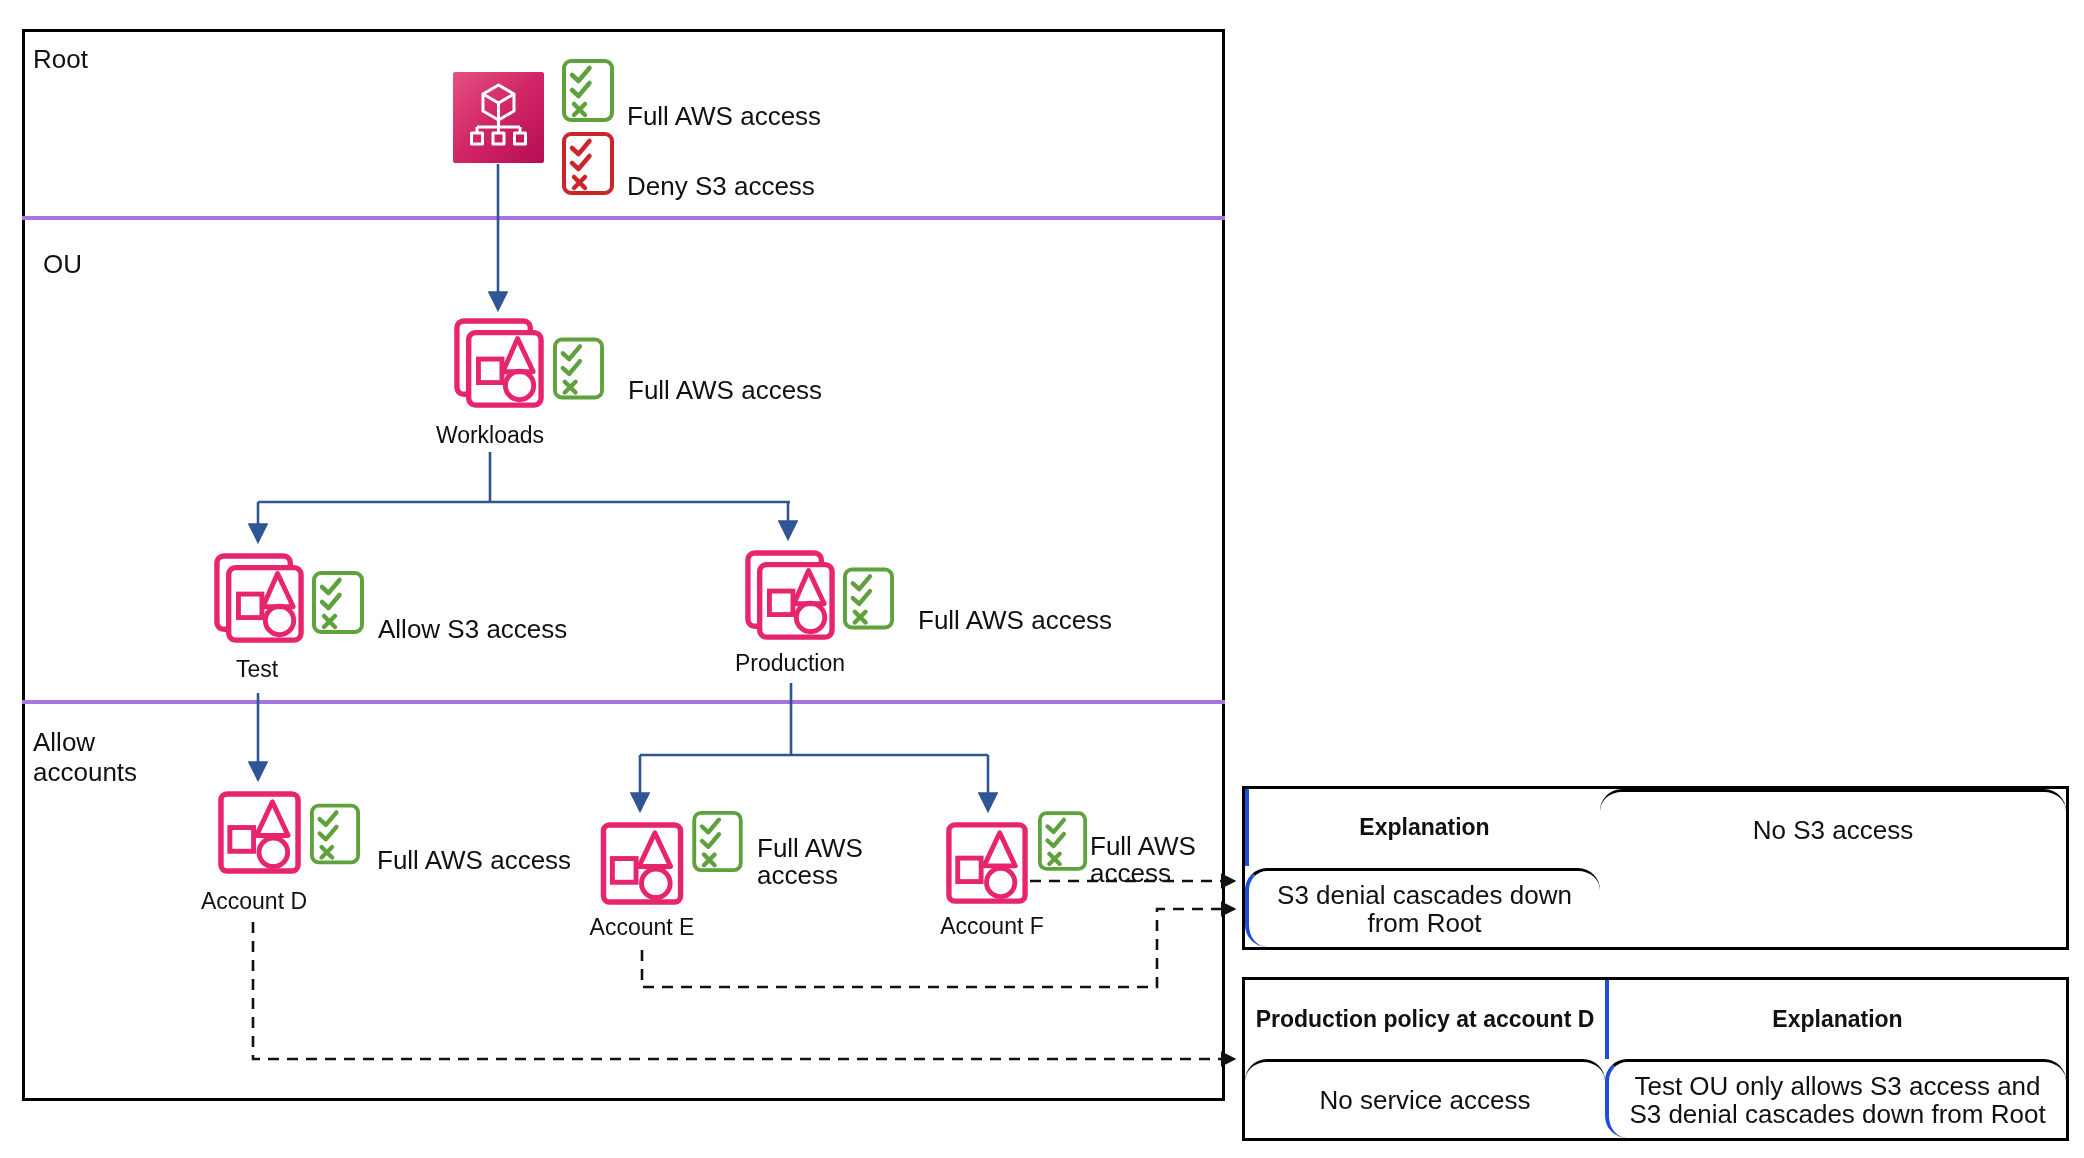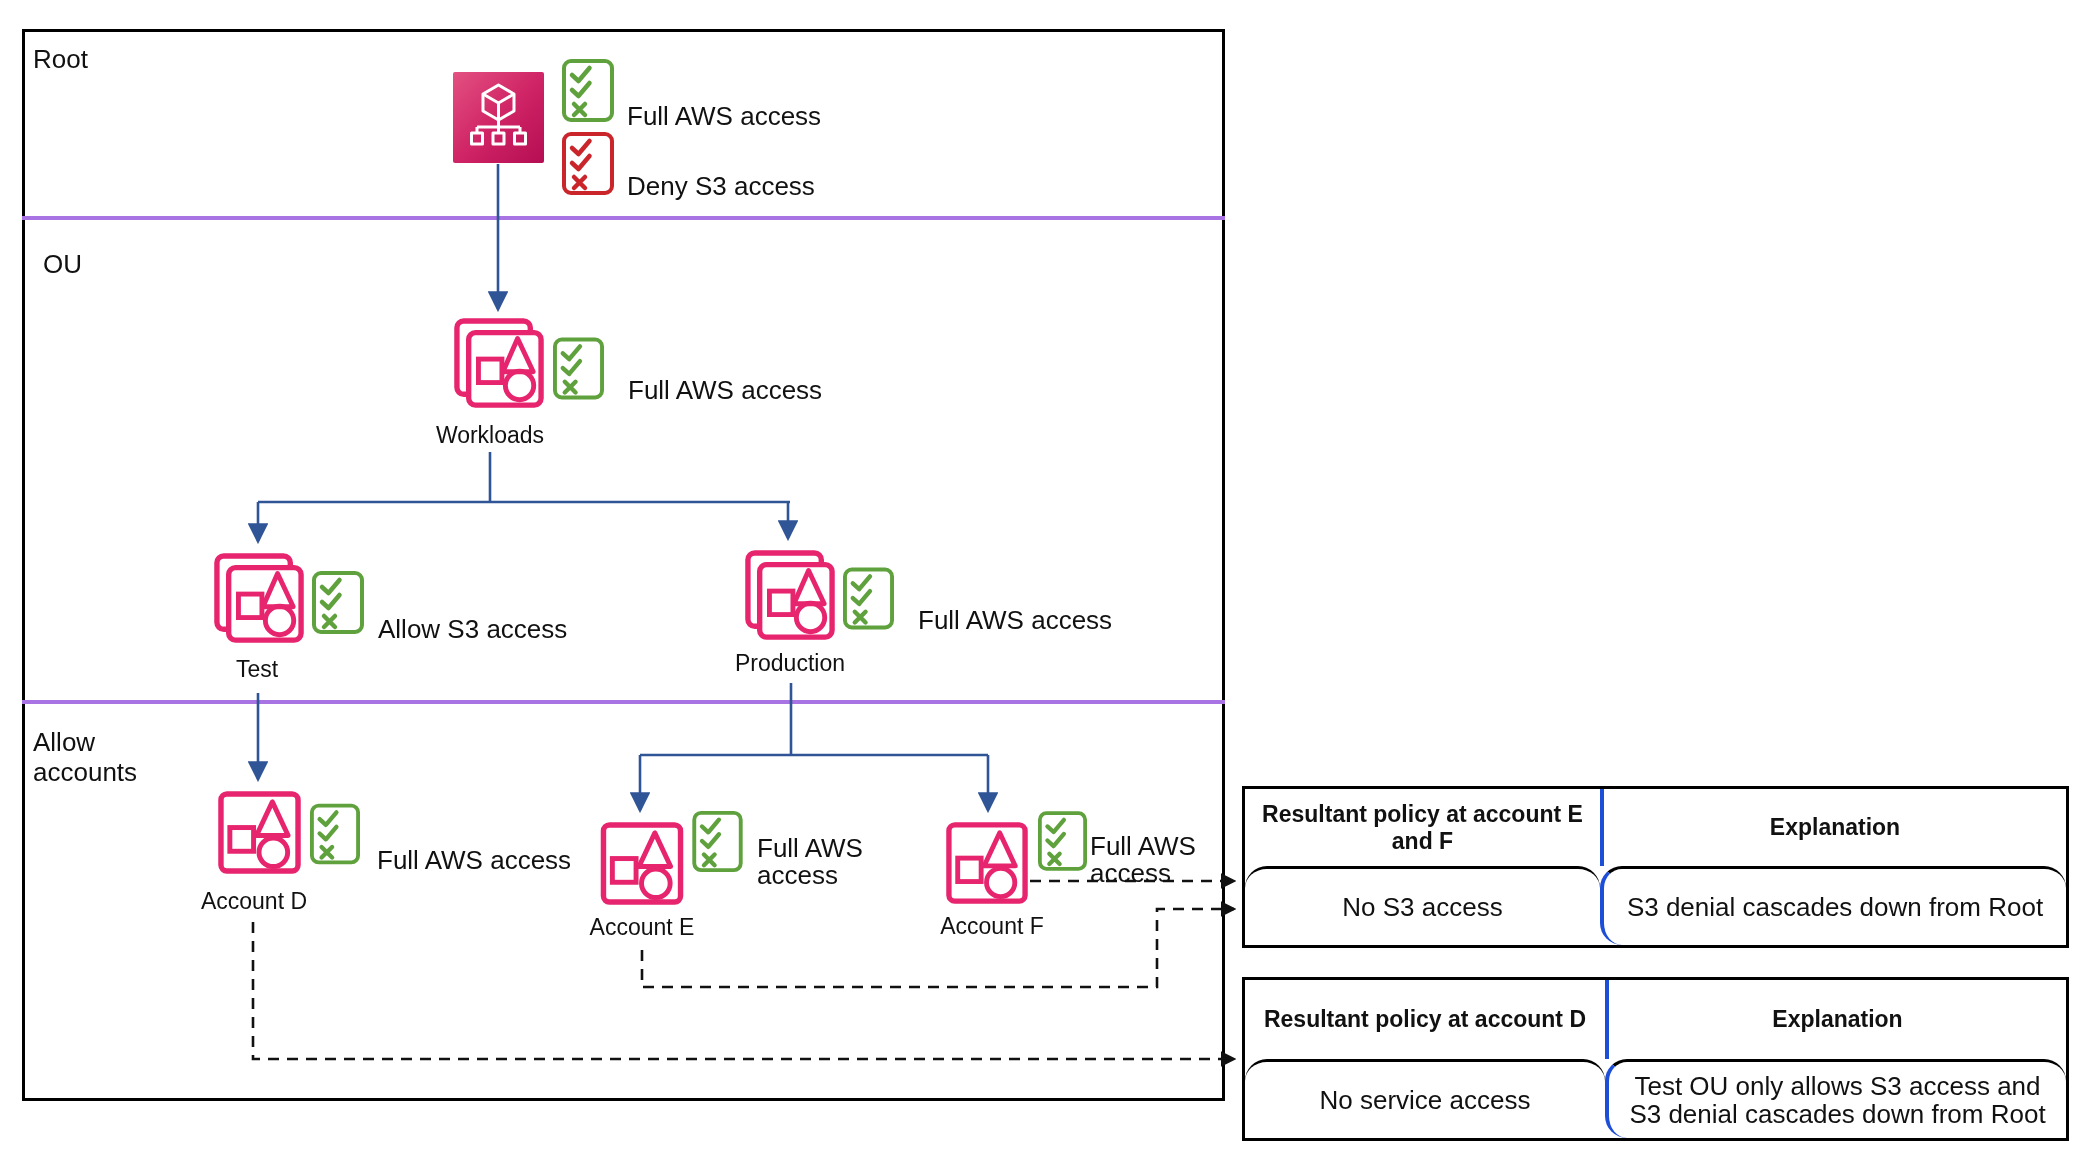--- a/index.html
+++ b/index.html
@@ -167,26 +167,25 @@
   <svg class="abs icon-svg pink" style="left:945px;top:822px" width="84" height="82">
       <use href="#sym-account"></use>
     </svg>
   <svg class="abs icon-svg allow" style="left:1038px;top:810px" width="49" height="62">
       <use href="#sym-policy"></use>
     </svg>
   <div class="abs policy-label wrap" style="left:1090px;top:809px">Full AWS access</div>
   <div class="abs node-label" style="left:892px;top:912px">Account F</div>
 
   <div class="abs policy-table" style="left:1242px;top:786px;grid-template-columns:355px 1fr;">
-    <div class="cell th c1" style="height:77px">Resultant policy at account E and F</div>
     <div class="cell th c2" style="height:77px">Explanation</div>
     <div class="cell td c1 r2" style="height:79px">No S3 access</div>
     <div class="cell td c2 r2" style="height:79px">S3 denial cascades down from Root</div>
   </div>
 
   <div class="abs policy-table" style="left:1242px;top:977px;grid-template-columns:360px 1fr;">
-    <div class="cell th c1" style="height:79px">Resultant policy at account D</div>
+    <div class="cell th c1" style="height:79px">Production policy at account D</div>
     <div class="cell th c2" style="height:79px">Explanation</div>
     <div class="cell td c1 r2" style="height:79px">No service access</div>
     <div class="cell td c2 r2" style="height:79px">Test OU only allows S3 access and S3 denial cascades down from Root</div>
   </div>
 
 </div>
 
 </body></html>

